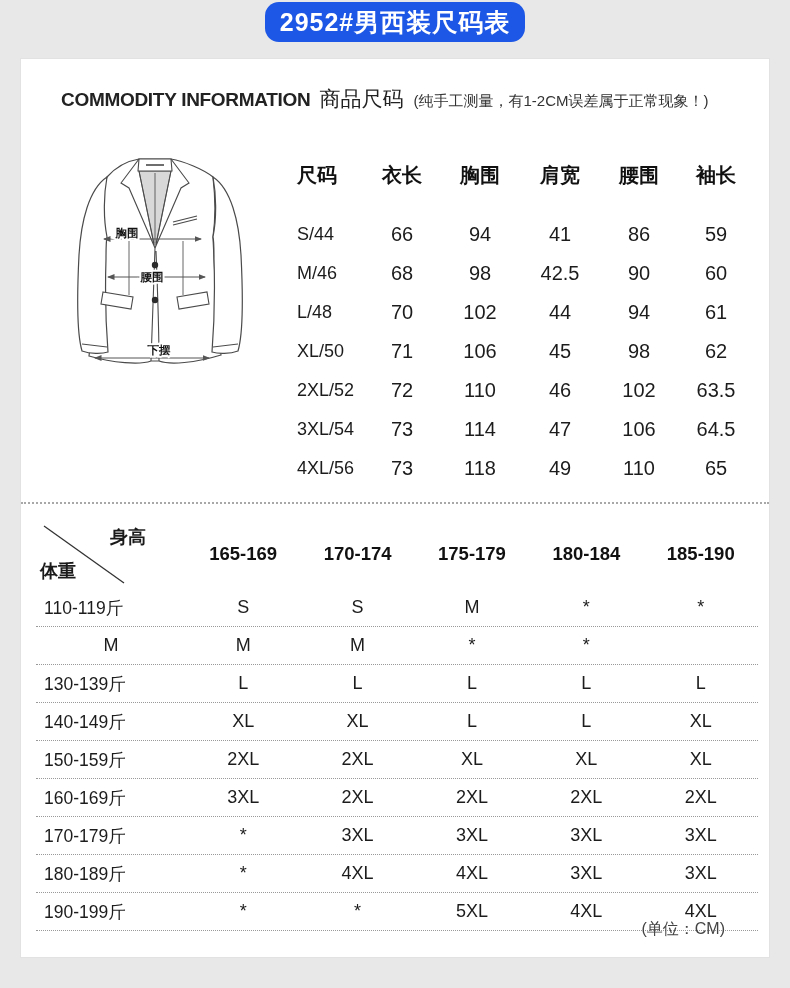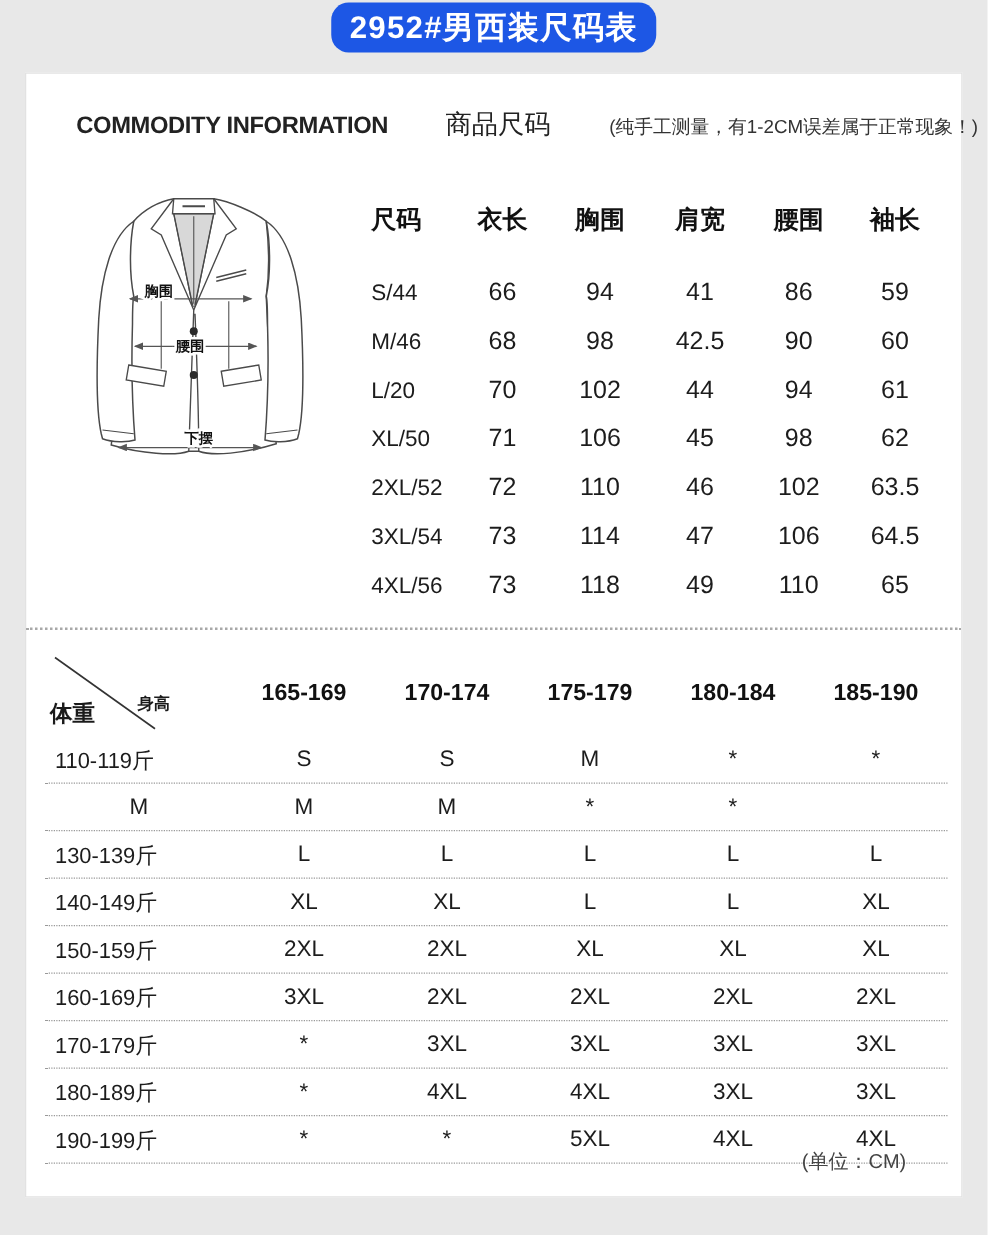--- a/index.html
+++ b/index.html
@@ -29,21 +29,21 @@
     left:20px;top:58px;
     width:750px;height:900px;
     background:#ffffff;
     border:1px solid #e2e2e2;
     box-sizing:border-box;
   }
   
   .sec-head{
     position:absolute;left:40px;top:26px;
     white-space:nowrap;
-    display:flex;align-items:baseline;gap:37px;
+    display:flex;align-items:baseline;
   }
   .sec-head .en{font-size:19px;font-weight:bold;letter-spacing:-0.3px;color:#222;}
   .sec-head .zh{font-size:21px;font-weight:normal;margin-left:9px;color:#222;}
   .sec-head .note{font-size:15px;font-weight:normal;margin-left:10px;color:#333;}
 
   
   .jacket{position:absolute;left:34px;top:72px;width:240px;height:280px;}
 
   
   .size-table{position:absolute;left:256px;top:98px;}
@@ -70,21 +70,21 @@
     display:grid;
     grid-template-columns:150px repeat(5,114.4px);
     height:37px;align-items:center;
     border-bottom:1.5px dotted #999;
   }
   .ft-row.head{height:70px;border-bottom:none;align-items:center;}
   .ft-row .c{text-align:center;font-size:18px;color:#1c1c1c;}
   .ft-row .c.wlabel{text-align:left;padding-left:8px;font-size:17.5px;}
   .ft-row.head .c{font-weight:bold;font-size:18.5px;color:#111;}
   .corner{position:relative;width:150px;height:70px;}
-  .corner .hg{position:absolute;left:74px;top:6px;font-size:13px;font-weight:bold;margin-top:29px;}
+  .corner .hg{position:absolute;left:74px;top:6px;font-size:18px;font-weight:bold;}
   .corner .wt{position:absolute;left:4px;top:40px;font-size:18px;font-weight:bold;}
   .corner svg{position:absolute;left:0;top:0;}
 
   .unit-note{
     position:absolute;right:44px;top:860px;
     font-size:16px;color:#444;
   }
 </style>
 </head>
 <body>
@@ -169,21 +169,21 @@
     </div>
     <div class="st-row">
       <div class="c">M/46</div>
       <div class="c">68</div>
       <div class="c">98</div>
       <div class="c">42.5</div>
       <div class="c">90</div>
       <div class="c">60</div>
     </div>
     <div class="st-row">
-      <div class="c">L/20</div>
+      <div class="c">L/48</div>
       <div class="c">70</div>
       <div class="c">102</div>
       <div class="c">44</div>
       <div class="c">94</div>
       <div class="c">61</div>
     </div>
     <div class="st-row">
       <div class="c">XL/50</div>
       <div class="c">71</div>
       <div class="c">106</div>

